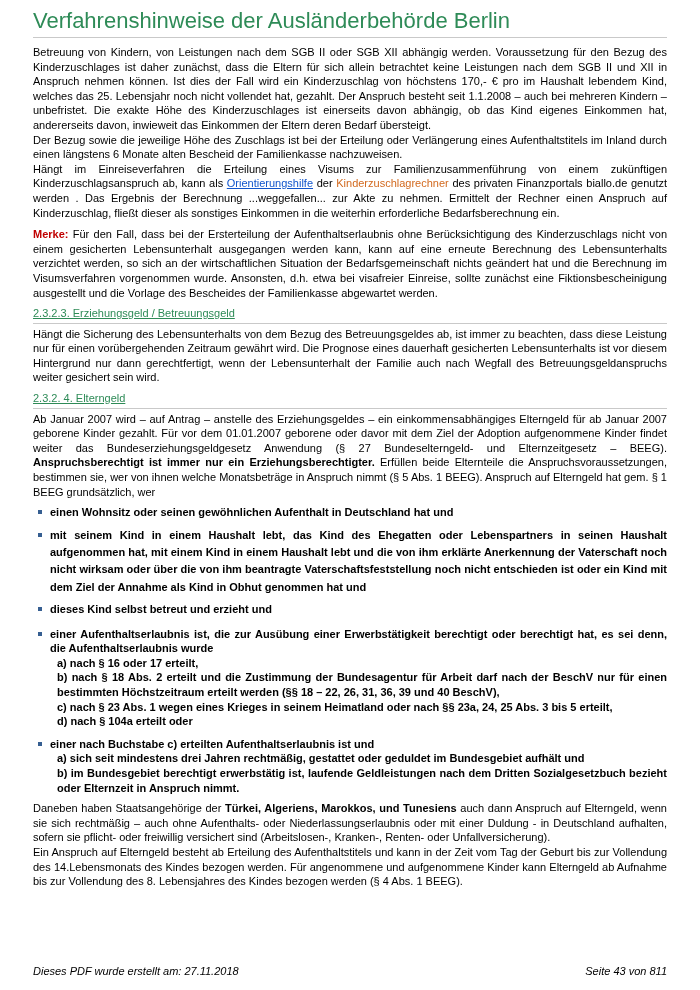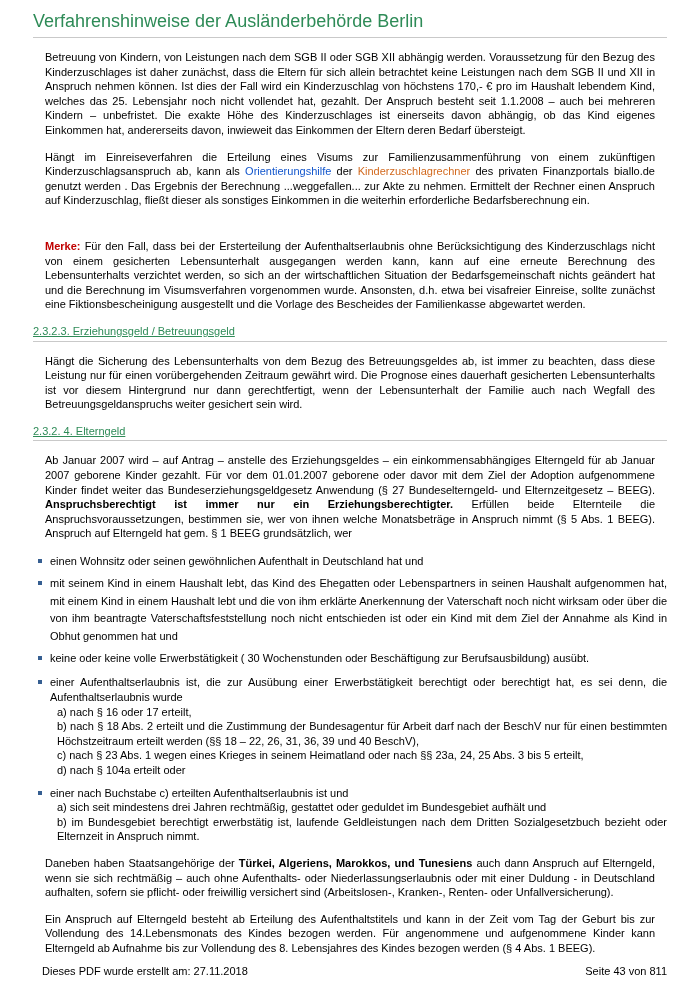--- a/index.html
+++ b/index.html
@@ -5,65 +5,66 @@
   html, body { margin: 0; padding: 0; }
   body {
     width: 700px; height: 990px;
     background: var(--background, #ffffff);
     font-family: "Liberation Sans", "DejaVu Sans", sans-serif;
     color: var(--text, #000000);
   }
   .page { position: relative; width: 700px; height: 990px; overflow: hidden; background: var(--background, #ffffff); }
   .inner { padding: 10px 33px 0 33px; }
   .doc-title {
-    font-size: 18px; line-height: 22px;
+    font-size: 22px; line-height: 22px;
     color: var(--heading-green, #2e8b57);
     padding-bottom: 5px; margin-bottom: 7px;
     border-bottom: 1px solid var(--rule, #c9c9c9);
   }
   .content { font-size: 11px; line-height: 14.6px; text-align: justify; }
-  .para { margin: 12px; }
+  .para { margin: 0; }
   .spacer { height: 7px; }
   .h2 { margin: 6px 0 3px; padding-bottom: 2px; border-bottom: 1px solid var(--rule, #c9c9c9); text-align: left; }
   .h2 a { color: var(--heading-green, #2e8b57); text-decoration: underline; cursor: pointer; }
-  a.link  { color: var(--link-blue, #1155cc); cursor: pointer; }
+  a.link  { color: var(--link-blue, #1155cc); text-decoration: underline; cursor: pointer; }
   a.olink { color: var(--link-orange, #d2691e); text-decoration: none; cursor: pointer; }
   .b  { font-weight: bold; }
   .rb { font-weight: bold; color: var(--merke-red, #c00000); }
-  .ul { margin: 5px 0 6px; }
+  .ul { margin: 5px 0 6px; font-weight: bold; }
   .li { position: relative; padding-left: 17px; margin-top: 8px; }
   .marker { position: absolute; left: 5px; top: 5px; width: 4px; height: 4px; background: var(--bullet-square, #365f91); }
   .ul.wide { line-height: 17.4px; }
   .ul.wide .li { margin-top: 5px; }
   .ul.wide .marker { top: 6px; }
   .sub { padding-left: 7px; }
   .footer {
-    position: absolute; left: 42px; right: 33px; bottom: 13px;
-    display: flex; justify-content: space-between; font-size: 11px;
+    position: absolute; left: 33px; right: 33px; bottom: 13px;
+    display: flex; justify-content: space-between; font-size: 11px; font-style: italic;
   }
 </style>
 </head>
 <body>
 
 <div class="page">
   <div class="inner">
     <div class="doc-title">Verfahrenshinweise der Ausländerbehörde Berlin</div>
     <div class="content">
         <div class="para">Betreuung von Kindern, von Leistungen nach dem SGB II oder SGB XII abhängig werden. Voraussetzung für den Bezug des Kinderzuschlages ist daher zunächst, dass die Eltern für sich allein betrachtet keine Leistungen nach dem SGB II und XII in Anspruch nehmen können. Ist dies der Fall wird ein Kinderzuschlag von höchstens 170,- € pro im Haushalt lebendem Kind, welches das 25. Lebensjahr noch nicht vollendet hat, gezahlt. Der Anspruch besteht seit 1.1.2008 – auch bei mehreren Kindern – unbefristet. Die exakte Höhe des Kinderzuschlages ist einerseits davon abhängig, ob das Kind eigenes Einkommen hat, andererseits davon, inwieweit das Einkommen der Eltern deren Bedarf übersteigt.</div>
+        <div class="para">Der Bezug sowie die jeweilige Höhe des Zuschlags ist bei der Erteilung oder Verlängerung eines Aufenthaltstitels im Inland durch einen längstens 6 Monate alten Bescheid der Familienkasse nachzuweisen.</div>
         <div class="para">Hängt im Einreiseverfahren die Erteilung eines Visums zur Familienzusammenführung von einem zukünftigen Kinderzuschlagsanspruch ab, kann als <a class="link">Orientierungshilfe</a> der <a class="olink">Kinderzuschlagrechner</a> des privaten Finanzportals biallo.de genutzt werden . Das Ergebnis der Berechnung ...weggefallen... zur Akte zu nehmen. Ermittelt der Rechner einen Anspruch auf Kinderzuschlag, fließt dieser als sonstiges Einkommen in die weiterhin erforderliche Bedarfsberechnung ein.</div>
         <div class="spacer"></div>
         <div class="para"><span class="rb">Merke:</span> Für den Fall, dass bei der Ersterteilung der Aufenthaltserlaubnis ohne Berücksichtigung des Kinderzuschlags nicht von einem gesicherten Lebensunterhalt ausgegangen werden kann, kann auf eine erneute Berechnung des Lebensunterhalts verzichtet werden, so sich an der wirtschaftlichen Situation der Bedarfsgemeinschaft nichts geändert hat und die Berechnung im Visumsverfahren vorgenommen wurde. Ansonsten, d.h. etwa bei visafreier Einreise, sollte zunächst eine Fiktionsbescheinigung ausgestellt und die Vorlage des Bescheides der Familienkasse abgewartet werden.</div>
         <div class="h2"><a class="h2link">2.3.2.3. Erziehungsgeld / Betreuungsgeld</a></div>
         <div class="para">Hängt die Sicherung des Lebensunterhalts von dem Bezug des Betreuungsgeldes ab, ist immer zu beachten, dass diese Leistung nur für einen vorübergehenden Zeitraum gewährt wird. Die Prognose eines dauerhaft gesicherten Lebensunterhalts ist vor diesem Hintergrund nur dann gerechtfertigt, wenn der Lebensunterhalt der Familie auch nach Wegfall des Betreuungsgeldanspruchs weiter gesichert sein wird.</div>
         <div class="h2"><a class="h2link">2.3.2. 4. Elterngeld</a></div>
         <div class="para">Ab Januar 2007 wird – auf Antrag – anstelle des Erziehungsgeldes – ein einkommensabhängiges Elterngeld für ab Januar 2007 geborene Kinder gezahlt. Für vor dem 01.01.2007 geborene oder davor mit dem Ziel der Adoption aufgenommene Kinder findet weiter das Bundeserziehungsgeldgesetz Anwendung (§ 27 Bundeselterngeld- und Elternzeitgesetz – BEEG). <span class="b">Anspruchsberechtigt ist immer nur ein Erziehungsberechtigter.</span> Erfüllen beide Elternteile die Anspruchsvoraussetzungen, bestimmen sie, wer von ihnen welche Monatsbeträge in Anspruch nimmt (§ 5 Abs. 1 BEEG). Anspruch auf Elterngeld hat gem. § 1 BEEG grundsätzlich, wer</div>
         <div class="ul wide">
           <div class="li"><span class="marker"></span><span class="litext">einen Wohnsitz oder seinen gewöhnlichen Aufenthalt in Deutschland hat und</span></div>
           <div class="li"><span class="marker"></span><span class="litext">mit seinem Kind in einem Haushalt lebt, das Kind des Ehegatten oder Lebenspartners in seinen Haushalt aufgenommen hat, mit einem Kind in einem Haushalt lebt und die von ihm erklärte Anerkennung der Vaterschaft noch nicht wirksam oder über die von ihm beantragte Vaterschaftsfeststellung noch nicht entschieden ist oder ein Kind mit dem Ziel der Annahme als Kind in Obhut genommen hat und</span></div>
-          <div class="li"><span class="marker"></span><span class="litext">keine oder keine volle Erwerbstätigkeit ( 30 Wochenstunden oder Beschäftigung zur Berufsausbildung) ausübt.</span></div>
+          <div class="li"><span class="marker"></span><span class="litext">dieses Kind selbst betreut und erzieht und</span></div>
         </div>
         <div class="ul">
           <div class="li"><span class="marker"></span><span class="litext">einer Aufenthaltserlaubnis ist, die zur Ausübung einer Erwerbstätigkeit berechtigt oder berechtigt hat, es sei denn, die Aufenthaltserlaubnis wurde</span><div class="sub">a) nach § 16 oder 17 erteilt,</div><div class="sub">b) nach § 18 Abs. 2 erteilt und die Zustimmung der Bundesagentur für Arbeit darf nach der BeschV nur für einen bestimmten Höchstzeitraum erteilt werden (§§ 18 – 22, 26, 31, 36, 39 und 40 BeschV),</div><div class="sub">c) nach § 23 Abs. 1 wegen eines Krieges in seinem Heimatland oder nach §§ 23a, 24, 25 Abs. 3 bis 5 erteilt,</div><div class="sub">d) nach § 104a erteilt oder</div></div>
           <div class="li"><span class="marker"></span><span class="litext">einer nach Buchstabe c) erteilten Aufenthaltserlaubnis ist und</span><div class="sub">a) sich seit mindestens drei Jahren rechtmäßig, gestattet oder geduldet im Bundesgebiet aufhält und</div><div class="sub">b) im Bundesgebiet berechtigt erwerbstätig ist, laufende Geldleistungen nach dem Dritten Sozialgesetzbuch bezieht oder Elternzeit in Anspruch nimmt.</div></div>
         </div>
         <div class="para">Daneben haben Staatsangehörige der <span class="b">Türkei, Algeriens, Marokkos, und Tunesiens</span> auch dann Anspruch auf Elterngeld, wenn sie sich rechtmäßig – auch ohne Aufenthalts- oder Niederlassungserlaubnis oder mit einer Duldung - in Deutschland aufhalten, sofern sie pflicht- oder freiwillig versichert sind (Arbeitslosen-, Kranken-, Renten- oder Unfallversicherung).</div>
         <div class="para">Ein Anspruch auf Elterngeld besteht ab Erteilung des Aufenthaltstitels und kann in der Zeit vom Tag der Geburt bis zur Vollendung des 14.Lebensmonats des Kindes bezogen werden. Für angenommene und aufgenommene Kinder kann Elterngeld ab Aufnahme bis zur Vollendung des 8. Lebensjahres des Kindes bezogen werden (§ 4 Abs. 1 BEEG).</div>
       </div>
   </div>
   <div class="footer">

